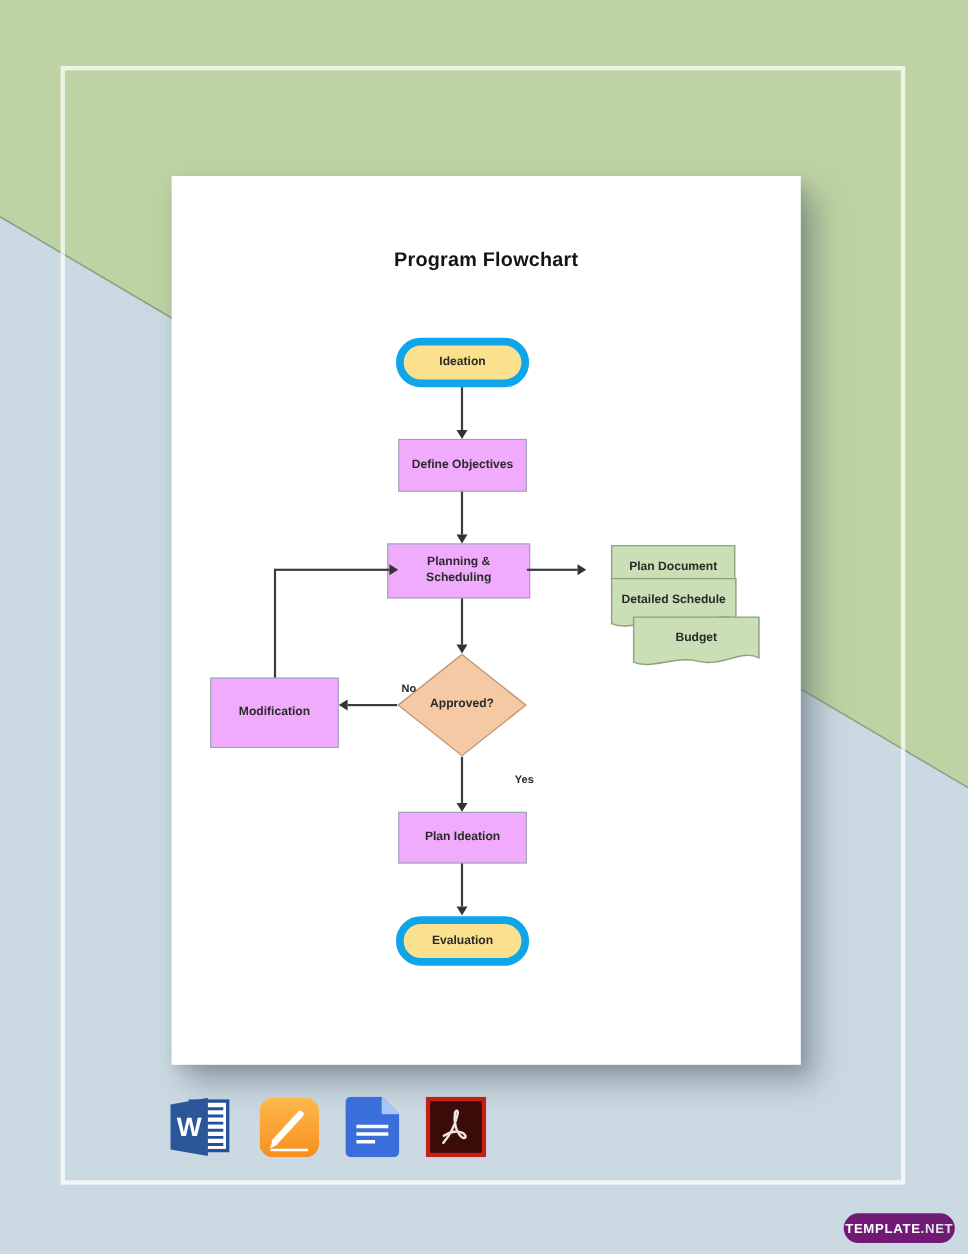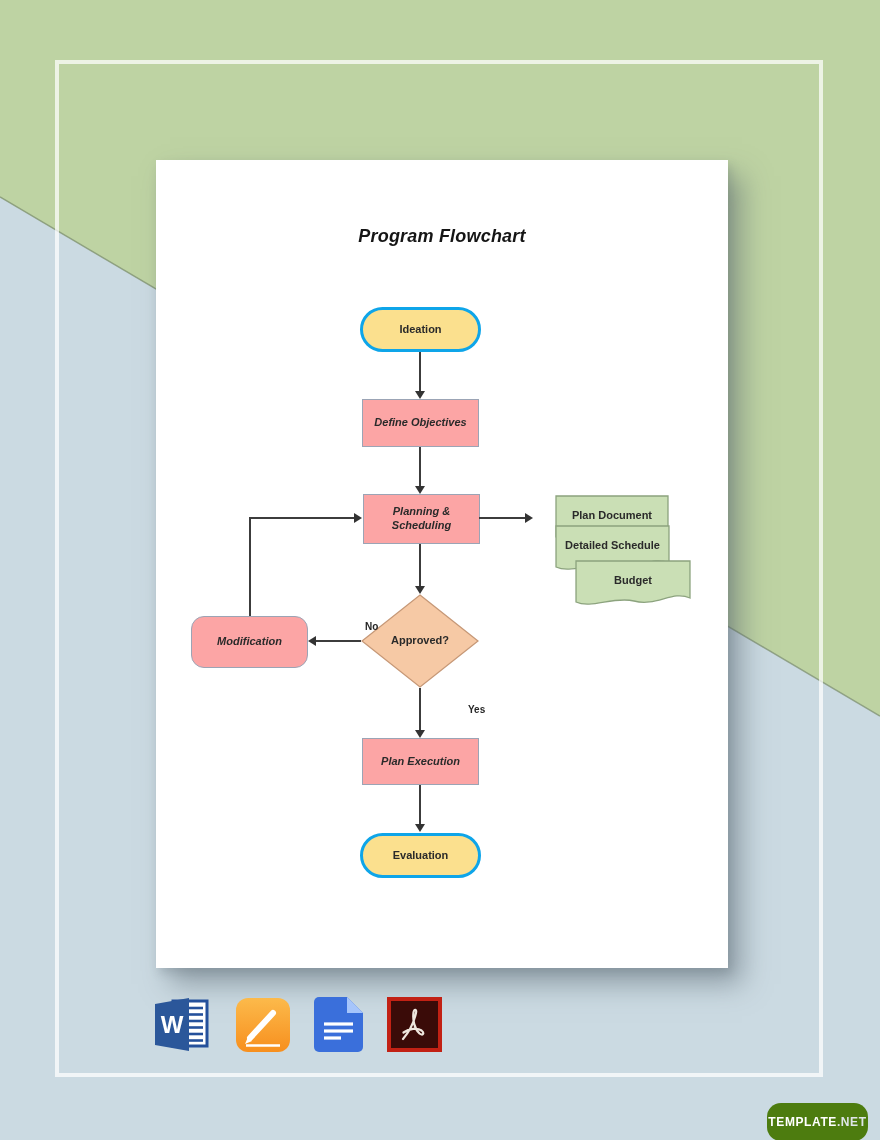--- a/index.html
+++ b/index.html
@@ -17,61 +17,61 @@
   .diag-svg{position:absolute;left:0;top:0;pointer-events:none;}
 
   
   .frame{position:absolute;left:55px;top:60px;width:768px;height:1017px;
     border:4px solid rgba(255,255,255,0.72);box-sizing:border-box;}
 
   
   .page{position:absolute;left:156px;top:160px;width:572px;height:808px;background:#ffffff;
     box-shadow:14px 16px 26px rgba(85,100,110,0.5), 3px 5px 9px rgba(85,100,110,0.22);}
   .page-title{position:absolute;left:0;top:66px;width:100%;text-align:center;
-    font-size:18px;font-weight:bold;color:#151515;letter-spacing:0.2px;font-style:italic;}
+    font-size:18px;font-weight:bold;color:#151515;letter-spacing:0.2px;}
 
   
   .node{position:absolute;box-sizing:border-box;display:flex;align-items:center;justify-content:center;
     font-size:11px;font-weight:bold;color:#2a2a2a;text-align:center;line-height:1.25;}
-  .terminator{background:#fbe08e;border:3px solid #0ea5e9;border-radius:23px;}
-  .process{background:#fca5a5;border:1px solid #9ba4b5;font-style:italic;}
+  .terminator{background:#fbe08e;border:7px solid #0ea5e9;border-radius:23px;}
+  .process{background:#f0abfc;border:1px solid #9ba4b5;}
   .shape-node svg{position:absolute;left:0;top:0;width:100%;height:100%;}
   .shape-node span{position:relative;}
   #node-planning span{display:inline-block;max-width:80px;}
   .doc-node span{padding-bottom:7px;}
 
   #node-ideation{left:204px;top:147px;width:121px;height:45px;}
   #node-define{left:206px;top:239px;width:117px;height:48px;}
-  #node-planning{left:207px;top:334px;width:117px;height:50px;}
+  #node-planning{left:196px;top:334px;width:130px;height:50px;}
   #node-plandoc{left:399px;top:335px;width:114px;height:48px;}
   #node-schedule{left:399px;top:365px;width:115px;height:48px;}
   #node-budget{left:419px;top:400px;width:116px;height:48px;}
   #node-approved{left:205px;top:434px;width:118px;height:94px;}
-  #node-modification{left:35px;top:456px;width:117px;height:52px;border-radius:13px;}
+  #node-modification{left:35px;top:456px;width:117px;height:64px;}
   #node-execution{left:206px;top:578px;width:117px;height:47px;}
   #node-evaluation{left:204px;top:673px;width:121px;height:45px;text-align:right;}
 
   
   .vline{position:absolute;width:2px;background:#3c3c3c;}
   .hline{position:absolute;height:2px;background:#3c3c3c;}
   .ah-down{position:absolute;width:0;height:0;border-left:5px solid transparent;border-right:5px solid transparent;border-top:8px solid #333;}
   .ah-right{position:absolute;width:0;height:0;border-top:5px solid transparent;border-bottom:5px solid transparent;border-left:8px solid #333;}
   .ah-left{position:absolute;width:0;height:0;border-top:5px solid transparent;border-bottom:5px solid transparent;border-right:8px solid #333;}
   .edge-label{position:absolute;font-size:10px;font-weight:bold;color:#262626;margin-left:36px;}
 
   
   .app-icon{position:absolute;cursor:pointer;}
   #icon-word{left:154px;top:996px;width:58px;height:57px;}
   #icon-pages{left:236px;top:998px;width:54px;height:54px;}
   #icon-docs{left:314px;top:997px;width:49px;height:55px;}
   #icon-adobe{left:387px;top:997px;width:55px;height:55px;}
   .app-icon svg{display:block;}
 
   
-  .watermark{position:absolute;left:767px;top:1103px;width:101px;height:38px;background:#4d7c0f;
+  .watermark{position:absolute;left:767px;top:1103px;width:101px;height:27px;background:#701a75;
     border-radius:14px;display:flex;align-items:center;justify-content:center;
     font-size:12px;letter-spacing:0.6px;cursor:pointer;}
   .watermark .brand{color:#ffffff;font-weight:bold;}
   .watermark .suffix{color:#dfe5e8;font-weight:bold;}
 </style>
 </head>
 <body>
 
 <div id="canvas">
 
@@ -124,21 +124,21 @@
         <polygon points="59,1 117,47 59,93 1,47" fill="#f6c9a5" stroke="#c69877" stroke-width="1.3"></polygon>
       </svg>
       <span>Approved?</span>
     </div>
 
     <div class="node process" id="node-modification">
       <span>Modification</span>
     </div>
 
     <div class="node process" id="node-execution">
-      <span>Plan Execution</span>
+      <span>Plan Ideation</span>
     </div>
 
     <div class="node terminator" id="node-evaluation">
       <span>Evaluation</span>
     </div>
 
     <div class="vline" style="left:263px;top:192px;height:39px;"></div>
     <div class="ah-down" style="left:259px;top:231px;"></div>
 
     <div class="vline" style="left:263px;top:287px;height:39px;"></div>

